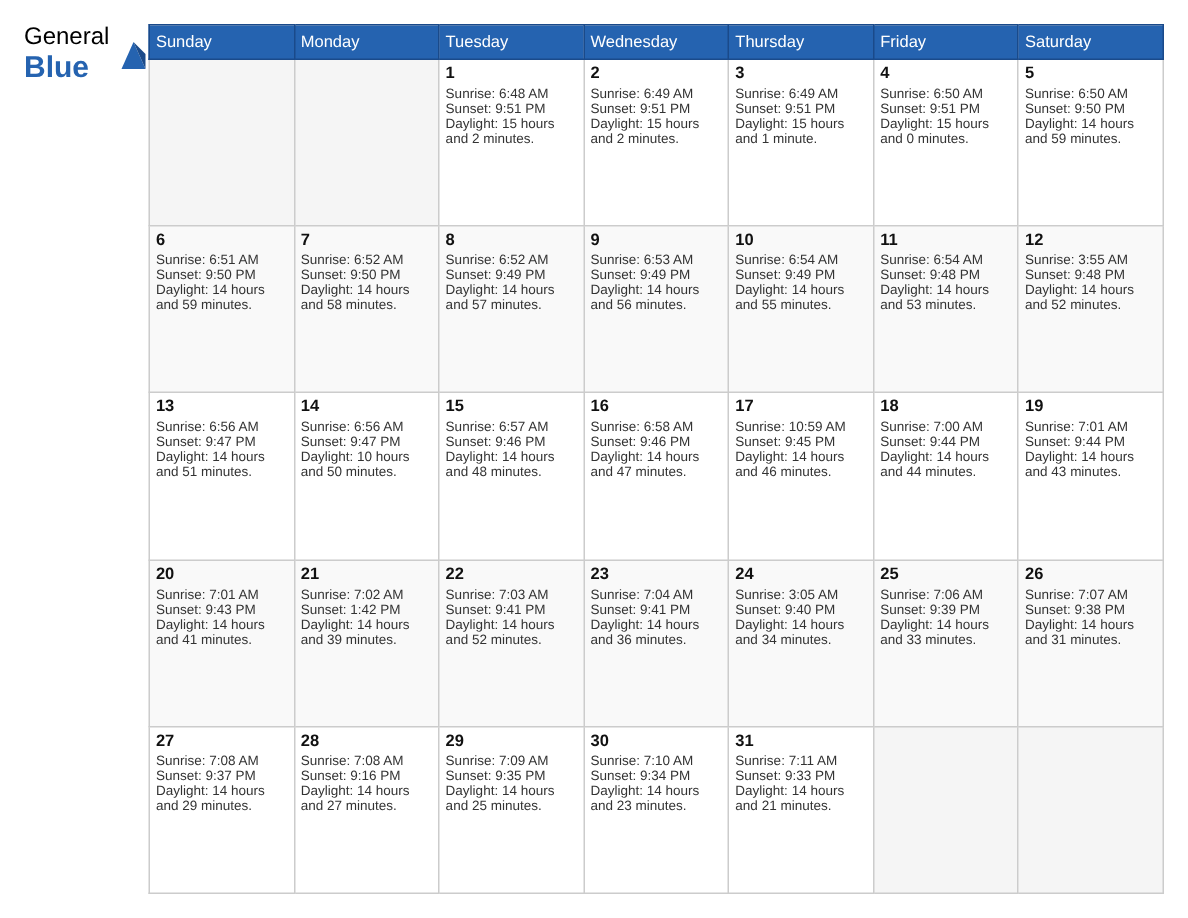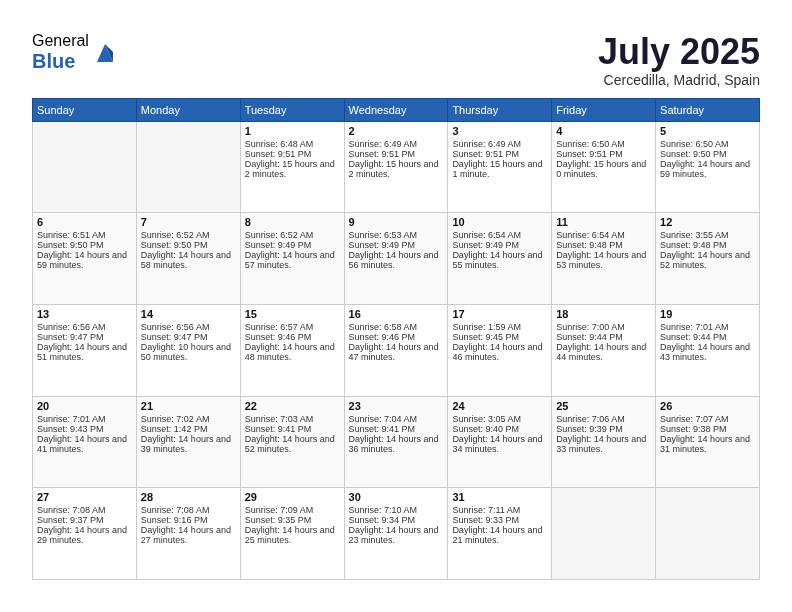--- a/index.html
+++ b/index.html
@@ -6,23 +6,23 @@
     body {
       width: 792px;
       height: 612px;
       font-family: Arial, Helvetica, sans-serif;
       background: #fff;
       overflow: hidden;
     }
     .page {
       width: 792px;
       height: 612px;
-      padding: 32px;
+      padding: 16px;
       display: flex;
-      flex-direction: column;
+      flex-direction: row;
     }
     .header {
       display: flex;
       justify-content: space-between;
       align-items: flex-start;
       margin-bottom: 10px;
     }
     .logo {
       display: flex;
       align-items: center;
@@ -98,24 +98,20 @@
     <div class="logo">
       <div class="logo-text">
         <span>General</span>
         <span style="color:#2563b0;font-size:20px;font-weight:bold;">Blue</span>
       </div>
       <svg class="logo-icon" viewBox="0 0 20 24" xmlns="http://www.w3.org/2000/svg">
         <polygon points="2,22 18,22 10,4" fill="#2563b0"></polygon>
         <polygon points="10,4 18,12 18,22" fill="#1a4a8a"></polygon>
       </svg>
     </div>
-    <div class="title-block">
-      <div class="month-title">July 2025</div>
-      <div class="subtitle">Cercedilla, Madrid, Spain</div>
-    </div>
   </div>
 
   <table class="calendar">
     <thead>
       <tr>
         <th>Sunday</th>
         <th>Monday</th>
         <th>Tuesday</th>
         <th>Wednesday</th>
         <th>Thursday</th>
@@ -140,21 +136,21 @@
           <td><span class="day-num">9</span><span>Sunrise: 6:53 AM</span><br><span>Sunset: 9:49 PM</span><br><span>Daylight: 14 hours and 56 minutes.</span></td>
           <td><span class="day-num">10</span><span>Sunrise: 6:54 AM</span><br><span>Sunset: 9:49 PM</span><br><span>Daylight: 14 hours and 55 minutes.</span></td>
           <td><span class="day-num">11</span><span>Sunrise: 6:54 AM</span><br><span>Sunset: 9:48 PM</span><br><span>Daylight: 14 hours and 53 minutes.</span></td>
           <td><span class="day-num">12</span><span>Sunrise: 3:55 AM</span><br><span>Sunset: 9:48 PM</span><br><span>Daylight: 14 hours and 52 minutes.</span></td>
         </tr>
         <tr>
           <td><span class="day-num">13</span><span>Sunrise: 6:56 AM</span><br><span>Sunset: 9:47 PM</span><br><span>Daylight: 14 hours and 51 minutes.</span></td>
           <td><span class="day-num">14</span><span>Sunrise: 6:56 AM</span><br><span>Sunset: 9:47 PM</span><br><span>Daylight: 10 hours and 50 minutes.</span></td>
           <td><span class="day-num">15</span><span>Sunrise: 6:57 AM</span><br><span>Sunset: 9:46 PM</span><br><span>Daylight: 14 hours and 48 minutes.</span></td>
           <td><span class="day-num">16</span><span>Sunrise: 6:58 AM</span><br><span>Sunset: 9:46 PM</span><br><span>Daylight: 14 hours and 47 minutes.</span></td>
-          <td><span class="day-num">17</span><span>Sunrise: 1:59 AM</span><br><span>Sunset: 9:45 PM</span><br><span>Daylight: 14 hours and 46 minutes.</span></td>
+          <td><span class="day-num">17</span><span>Sunrise: 10:59 AM</span><br><span>Sunset: 9:45 PM</span><br><span>Daylight: 14 hours and 46 minutes.</span></td>
           <td><span class="day-num">18</span><span>Sunrise: 7:00 AM</span><br><span>Sunset: 9:44 PM</span><br><span>Daylight: 14 hours and 44 minutes.</span></td>
           <td><span class="day-num">19</span><span>Sunrise: 7:01 AM</span><br><span>Sunset: 9:44 PM</span><br><span>Daylight: 14 hours and 43 minutes.</span></td>
         </tr>
         <tr class="row-even">
           <td><span class="day-num">20</span><span>Sunrise: 7:01 AM</span><br><span>Sunset: 9:43 PM</span><br><span>Daylight: 14 hours and 41 minutes.</span></td>
           <td><span class="day-num">21</span><span>Sunrise: 7:02 AM</span><br><span>Sunset: 1:42 PM</span><br><span>Daylight: 14 hours and 39 minutes.</span></td>
           <td><span class="day-num">22</span><span>Sunrise: 7:03 AM</span><br><span>Sunset: 9:41 PM</span><br><span>Daylight: 14 hours and 52 minutes.</span></td>
           <td><span class="day-num">23</span><span>Sunrise: 7:04 AM</span><br><span>Sunset: 9:41 PM</span><br><span>Daylight: 14 hours and 36 minutes.</span></td>
           <td><span class="day-num">24</span><span>Sunrise: 3:05 AM</span><br><span>Sunset: 9:40 PM</span><br><span>Daylight: 14 hours and 34 minutes.</span></td>
           <td><span class="day-num">25</span><span>Sunrise: 7:06 AM</span><br><span>Sunset: 9:39 PM</span><br><span>Daylight: 14 hours and 33 minutes.</span></td>

